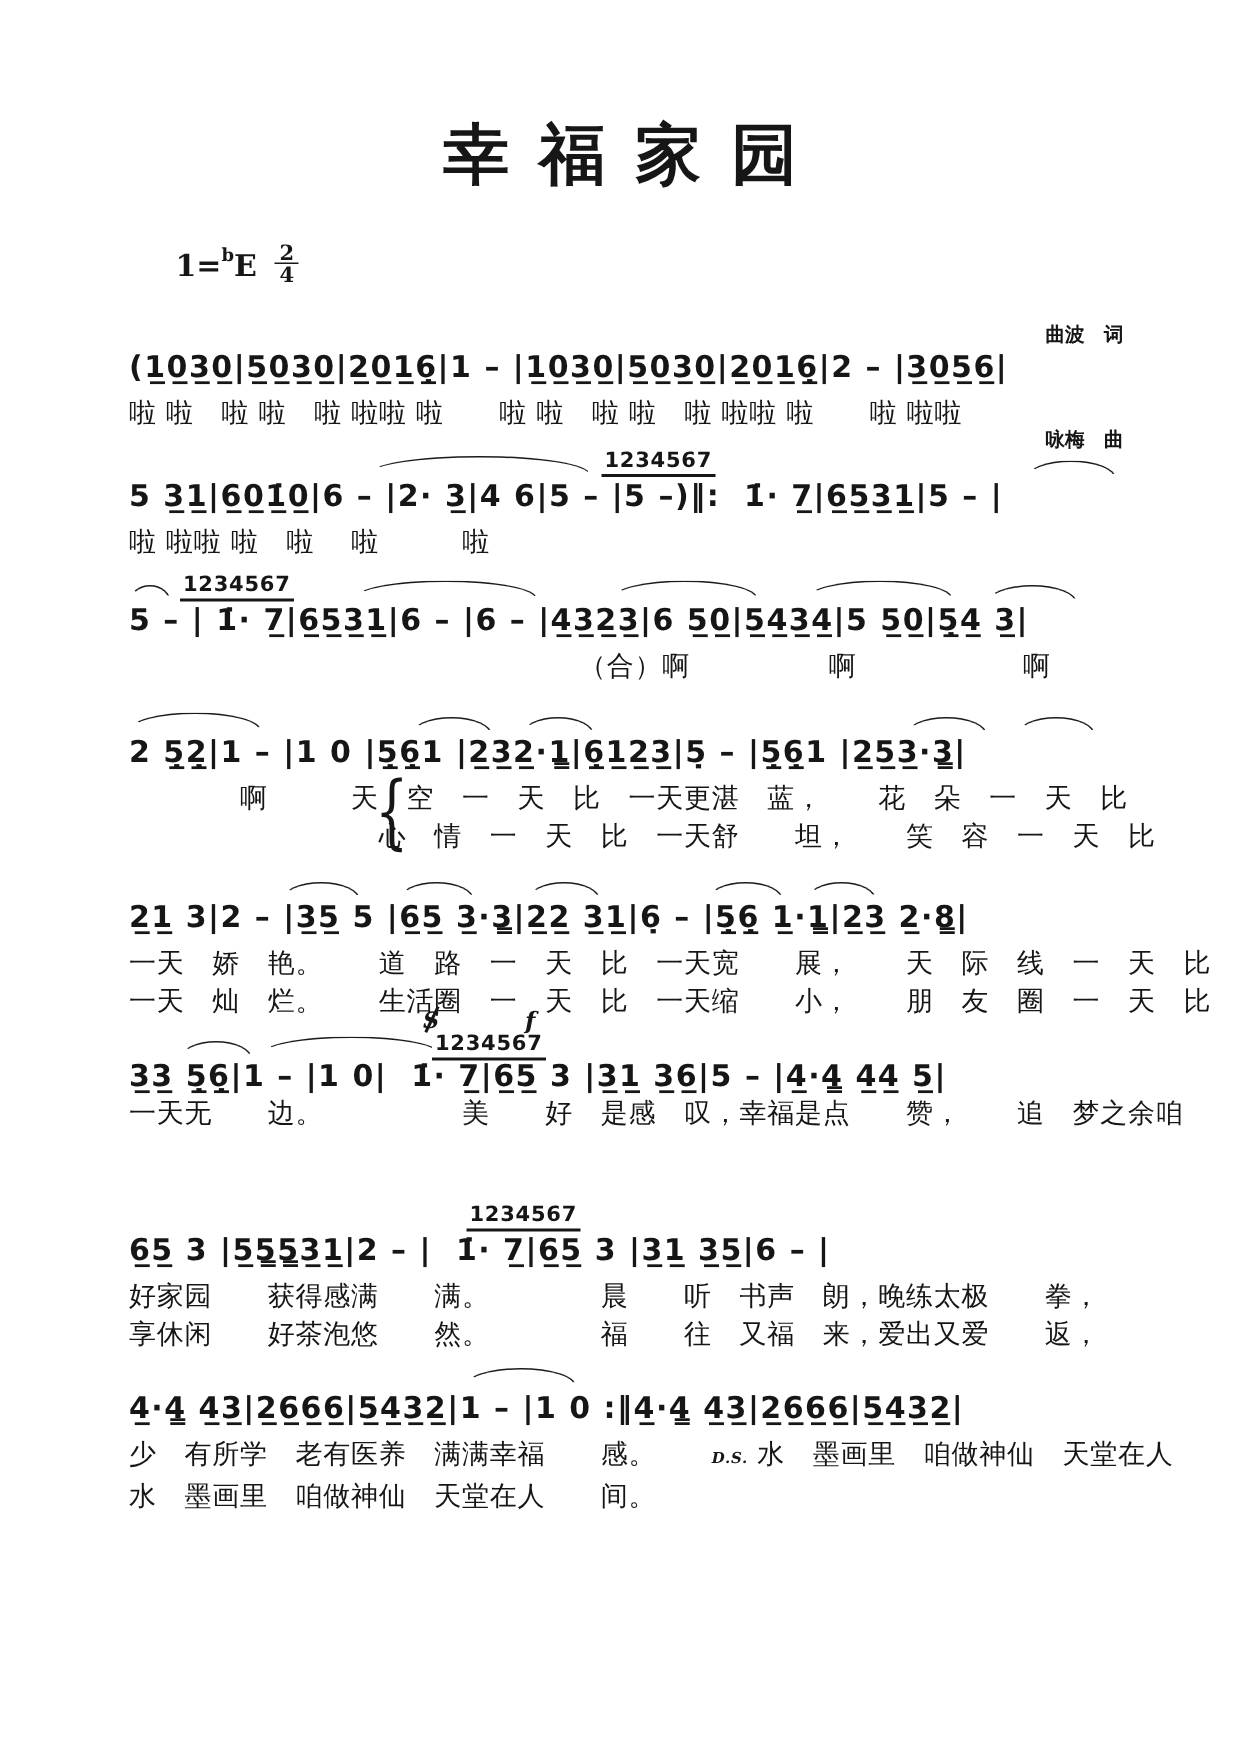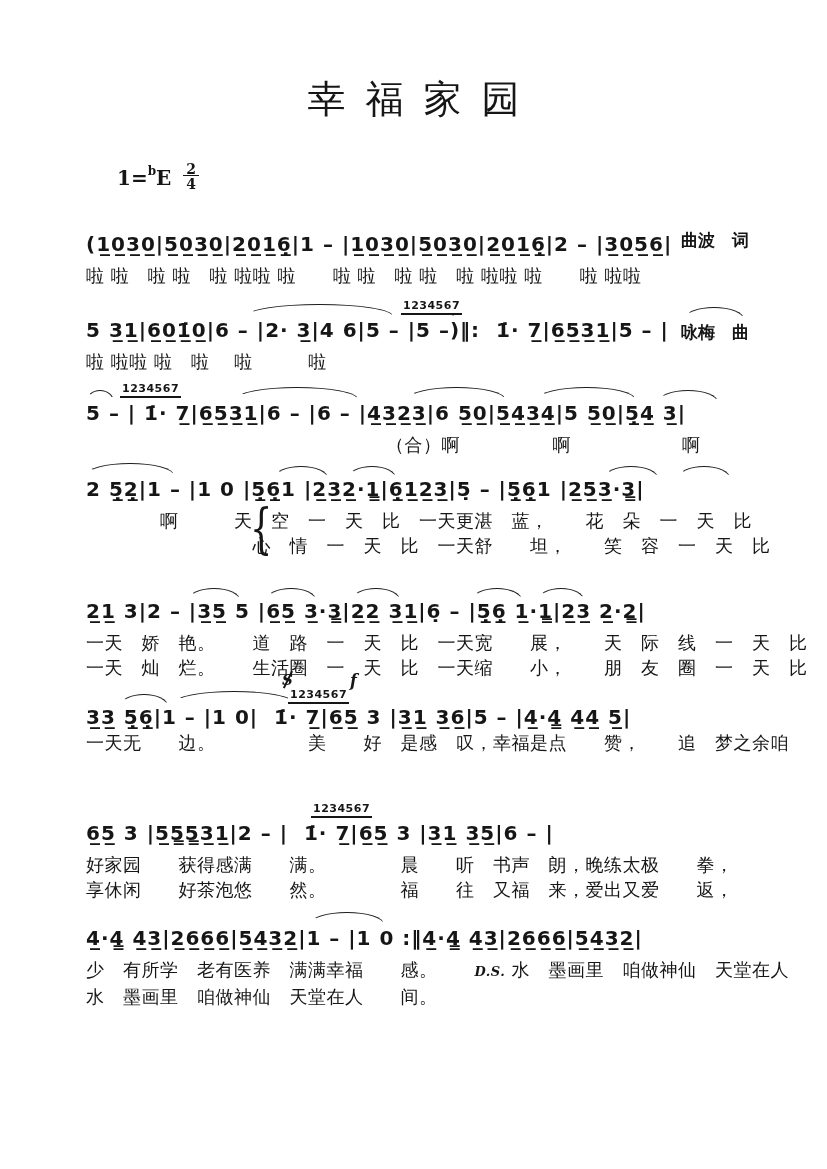--- a/index.html
+++ b/index.html
@@ -1,52 +1,52 @@
 <!DOCTYPE html>
 <html><head>
 <meta charset="utf-8">
 <style>
   html,body{margin:0;padding:0;background:#fff;}
   .page{position:relative;width:827px;height:1169px;background:#ffffff;color:#161616;
         font-family:"DejaVu Sans",sans-serif;overflow:hidden;}
   .title{position:absolute;top:74px;left:0;width:100%;text-align:center;
-         font-size:38px;font-weight:normal;letter-spacing:20px;text-indent:20px;}
+         font-size:44px;font-weight:bold;letter-spacing:20px;text-indent:20px;}
   .keysig{position:absolute;left:86px;top:162px;font-size:20px;font-weight:bold;
           font-family:"DejaVu Serif",serif;white-space:nowrap;margin-left:31px;}
   .keysig .flat{font-size:12px;vertical-align:10px;font-weight:bold;}
   .frac{display:inline-block;vertical-align:-4px;text-align:center;font-size:14px;
         font-weight:bold;line-height:1.05;margin-left:12px;font-family:"DejaVu Serif",serif;}
   .frac .den{border-top:1.5px solid #161616;padding:0 3px;}
-  .credits{position:absolute;right:78px;top:165px;font-size:17px;font-weight:bold;
-           font-family:Liberation Serif, serif;line-height:1.8;text-align:center;white-space:pre;}
+  .credits{position:absolute;right:78px;top:165px;font-size:13px;font-weight:bold;
+           font-family:Liberation Mono, monospace;line-height:1.8;text-align:center;white-space:pre;}
   .scene{position:absolute;left:86px;top:198px;font-size:17px;font-weight:bold;
          font-family:"DejaVu Serif",serif;white-space:pre;}
   .sys{position:absolute;left:86px;width:680px;}
   .not{font-size:20px;font-weight:bold;letter-spacing:1px;white-space:pre;line-height:26px;}
   .lyr{margin-top:7px;font-size:18px;font-family:"DejaVu Serif",serif;
        white-space:pre;letter-spacing:.5px;line-height:24px;}
   .lyr2{margin-top:1px;}
-  .s1{top:231px}.s2{top:317px}.s3{top:400px}.s4{top:476px}.s5{top:598px}
+  .s1{top:231px}.s2{top:317px}.s3{top:400px}.s4{top:488px}.s5{top:598px}
   .s6{top:704px}.s7{top:820px}.s8{top:925px}.s9{top:1035px}
   .s3 .lyr{padding-left:300px;}
-  .volta{position:absolute;font-size:11px;font-weight:bold;letter-spacing:.5px;
+  .volta{position:absolute;font-size:14px;font-weight:bold;letter-spacing:.5px;
          border-bottom:2.5px solid #161616;padding:0 2px 1px;line-height:1.1;background:#fff;}
   .s2 .volta{left:315px;top:-17px}
   .s3 .volta{left:34px;top:-17px}
   .s6 .volta{left:202px;top:-15px}
   .s7 .volta{left:225px;top:-17px}
   .segno{position:absolute;left:196px;top:-33px;font-family:"DejaVu Serif",serif;
          font-style:italic;font-weight:bold;font-size:15px;}
   .segno::after{content:"";position:absolute;left:5px;top:-1px;width:1.5px;height:19px;
                 background:#161616;transform:rotate(26deg);}
   .dyn{position:absolute;font-family:"DejaVu Serif",serif;font-style:italic;
        font-weight:bold;font-size:16px;}
   .s6 .forte{left:264px;top:-33px}
   .s9 .sf{left:654px;top:-36px}
-  .ds{font-style:italic;font-weight:bold;font-family:"DejaVu Serif",serif;font-size:13px;}
+  .ds{font-style:italic;font-weight:bold;font-family:"DejaVu Serif",serif;font-size:10px;}
   .arc{position:absolute;height:10px;border:1.7px solid;
        border-color:#1b1b1b transparent transparent transparent;
        border-radius:50% 50% 0 0 / 100% 100% 0 0;}
   .brace{position:absolute;left:158px;top:26px;font-family:"DejaVu Serif",serif;
          font-size:54px;transform:scaleX(.65);line-height:1;}
   .hairpin{position:absolute;left:295px;top:-32px;}
 </style>
 </head>
 <body>
 
@@ -100,21 +100,21 @@
     <div class="lyr">　　　　啊　　　天　空　一　天　比　一天更湛　蓝，　　花　朵　一　天　比</div>
     <div class="lyr lyr2">　　　　　　　　　心　情　一　天　比　一天舒　　坦，　　笑　容　一　天　比</div>
   </div>
 
   <div class="sys s5">
     <i class="arc" style="left:102px;width:50px;top:-10px"></i>
     <i class="arc" style="left:180px;width:48px;top:-10px"></i>
     <i class="arc" style="left:266px;width:46px;top:-10px"></i>
     <i class="arc" style="left:386px;width:48px;top:-10px"></i>
     <i class="arc" style="left:452px;width:44px;top:-10px"></i>
-    <div class="not">2̲1̲ 3|2 – |3̲5̲ 5 |6̲5̲ 3̲·3̳|2̲2̲ 3̲1̲|6̣ – |5̲̣6̲̣ 1̲·1̳|2̲3̲ 2̲·2̳|</div>
+    <div class="not">2̲1̲ 3|2 – |3̲5̲ 5 |6̲5̲ 3̲·3̳|2̲2̲ 3̲1̲|6̣ – |5̲̣6̲̣ 1̲·1̳|2̲3̲ 2̲·8̳|</div>
     <div class="lyr">一天　娇　艳。　　道　路　一　天　比　一天宽　　展，　　天　际　线　一　天　比</div>
     <div class="lyr lyr2">一天　灿　烂。　　生活圈　一　天　比　一天缩　　小，　　朋　友　圈　一　天　比</div>
   </div>
 
   <div class="sys s6">
     <i class="arc" style="left:34px;width:46px;top:-10px"></i>
     <i class="arc" style="left:88px;width:118px;top:-13px"></i>
     <span class="segno">S</span>
     <span class="dyn forte">f</span>
     <span class="volta">1234567</span>

